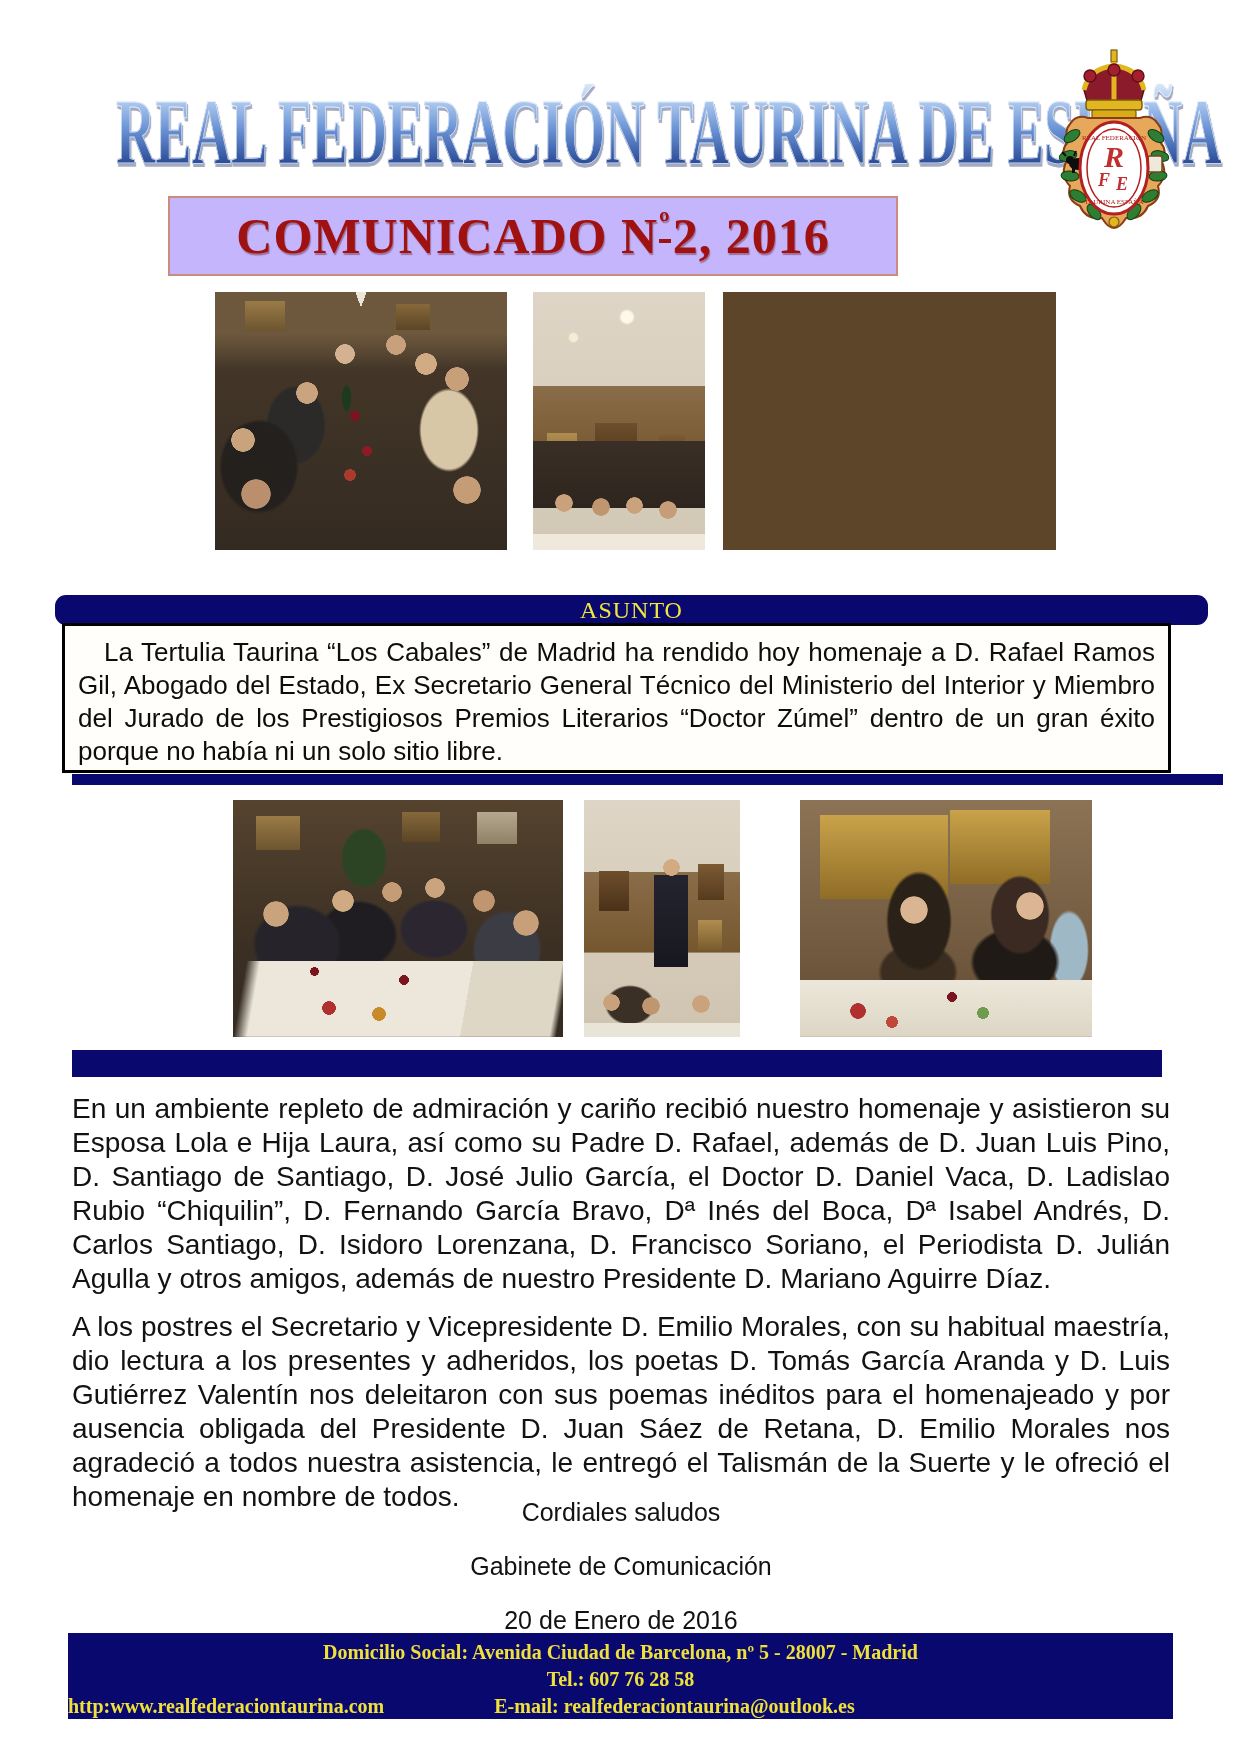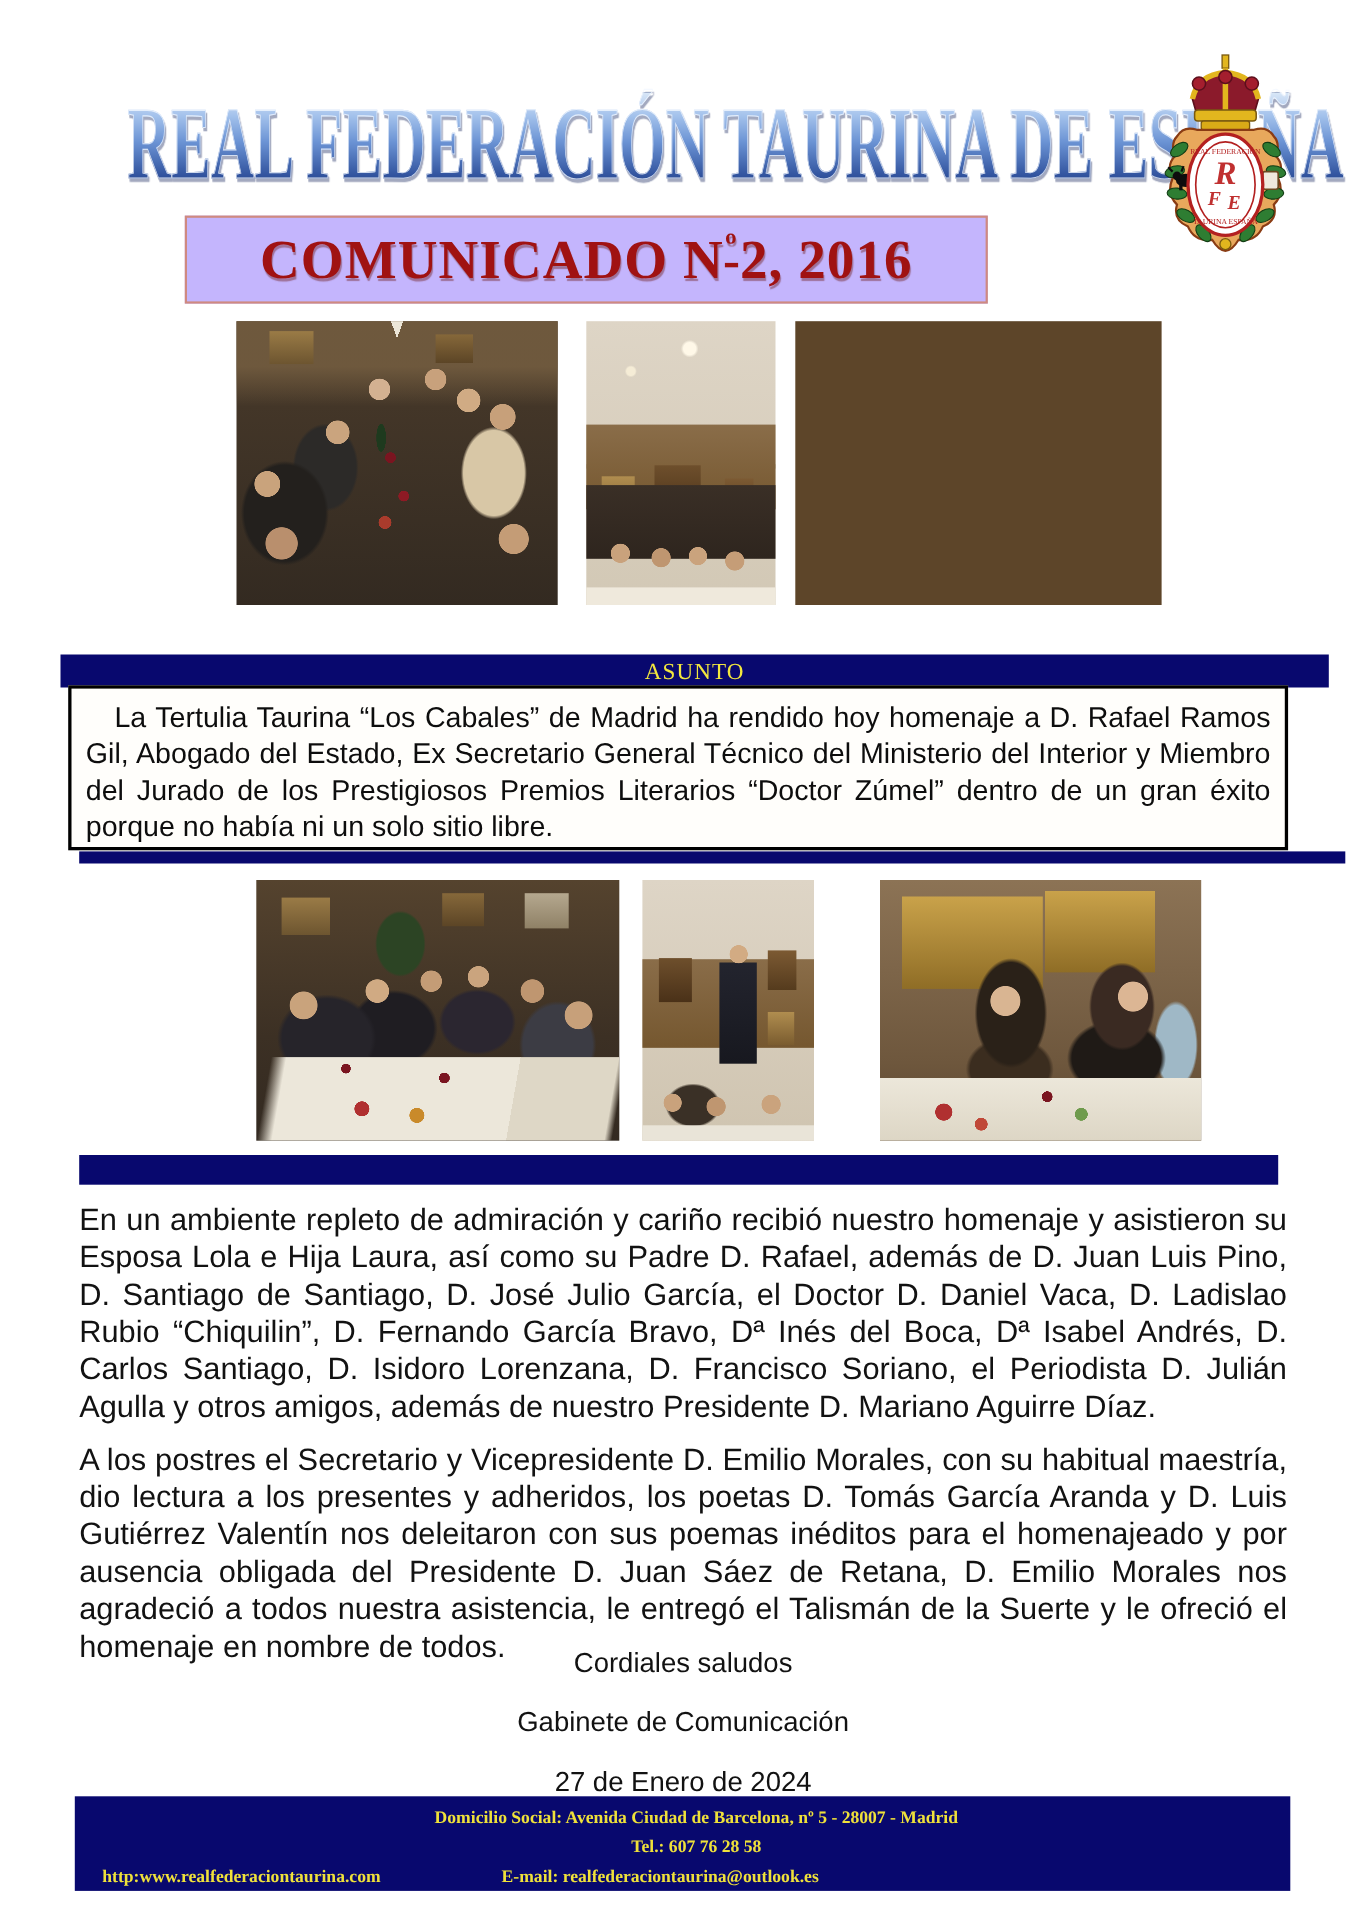--- a/index.html
+++ b/index.html
@@ -148,21 +148,21 @@
       radial-gradient(ellipse closest-side,#9fb8c6 90%,transparent) 99% 70%/40px 80px no-repeat,
       linear-gradient(#c9a24a,#8f6d26) 12% 10%/128px 84px no-repeat,
       linear-gradient(#6fa3b5,#3f718a) 13% 10%/104px 64px no-repeat,
       linear-gradient(#c9a24a,#8f6d26) 78% 6%/100px 74px no-repeat,
       linear-gradient(#5a4430,#3a2a1c) 79% 6%/80px 56px no-repeat,
       linear-gradient(180deg,#8c7355 0%,#6e573d 70%,#5a4630 100%);}
   
   .asunto-bar{
     position:absolute;left:55px;top:595px;width:1153px;height:30px;
     background:#08086e;display:flex;align-items:center;justify-content:center;
-    font-family:"Liberation Serif",serif;font-size:21px;color:#f2e73e;letter-spacing:1px;
+    font-family:"Liberation Serif",serif;font-size:24px;color:#f2e73e;letter-spacing:1px;border-radius:11px;
   }
   .asunto-box{
     position:absolute;left:62px;top:623px;width:1109px;height:150px;
     background:#fffefb;border:3px solid #000;box-sizing:border-box;
     padding:10px 13px 0 13px;
   }
   .asunto-box p{
     margin:0;font-weight:normal;font-size:26px;line-height:33px;
     text-align:justify;text-indent:26px;color:#0d0d0d;
   }
@@ -170,22 +170,22 @@
   .bar-mid{position:absolute;left:72px;top:1050px;width:1090px;height:27px;background:#08086e;}
   
   .body-text{position:absolute;left:72px;top:1092px;width:1098px;color:#121212;}
   .body-text p{margin:0 0 14px 0;font-size:28px;line-height:34px;text-align:justify;}
   .closing{position:absolute;left:72px;width:1098px;text-align:center;font-size:25px;color:#121212;}
   .c1{top:1498px;} .c2{top:1552px;} .c3{top:1606px;}
   
   .footer{
     position:absolute;left:68px;top:1633px;width:1105px;height:86px;
     background:#08086e;color:#efe13a;
-    font-family:"Liberation Serif",serif;font-weight:bold;font-size:16px;
-    text-align:center;line-height:27px;padding-top:6px;box-sizing:border-box;padding-left:25px;
+    font-family:"Liberation Serif",serif;font-weight:bold;font-size:20px;
+    text-align:center;line-height:27px;padding-top:6px;box-sizing:border-box;
   }
   .footer .row3{display:flex;justify-content:flex-start;gap:110px;}
 </style>
 </head>
 <body>
 
 <div class="page">
 
   <div class="title">
     <span class="title-inner">REAL FEDERACIÓN TAURINA DE ESPAÑA</span>
@@ -269,21 +269,21 @@
 
   <div class="bar-mid"></div>
 
   <div class="body-text">
     <p>En  un ambiente repleto de admiración y cariño recibió nuestro homenaje  y asistieron  su Esposa Lola e Hija Laura, así como su Padre D. Rafael, además de D. Juan Luis Pino, D. Santiago de Santiago, D. José Julio García, el Doctor D. Daniel Vaca, D. Ladislao Rubio “Chiquilin”,  D. Fernando García Bravo, Dª  Inés del Boca, Dª Isabel Andrés, D. Carlos Santiago, D. Isidoro Lorenzana, D. Francisco Soriano, el Periodista D. Julián Agulla y otros amigos, además de nuestro Presidente D. Mariano Aguirre Díaz.</p>
     <p>A los postres el Secretario y Vicepresidente D. Emilio Morales, con su habitual maestría, dio lectura a los presentes y adheridos, los poetas D. Tomás García Aranda y D. Luis Gutiérrez Valentín nos deleitaron con sus poemas inéditos para el homenajeado  y por ausencia obligada del Presidente D. Juan Sáez de Retana, D. Emilio Morales nos agradeció a todos  nuestra asistencia, le entregó el Talismán de la Suerte y le ofreció el homenaje en nombre de todos.</p>
   </div>
 
   <div class="closing c2">Gabinete de Comunicación</div>
   <div class="closing c1">Cordiales saludos</div>
-  <div class="closing c3">27 de Enero de 2024</div>
+  <div class="closing c3">20 de Enero de 2016</div>
 
   <div class="footer">
     <div>Domicilio Social: Avenida Ciudad de Barcelona, nº 5 - 28007 - Madrid</div>
     <div>Tel.: 607 76 28 58</div>
     <div class="row3">
       <span>http:www.realfederaciontaurina.com</span>
       <span>E-mail: realfederaciontaurina@outlook.es</span>
     </div>
   </div>
 

